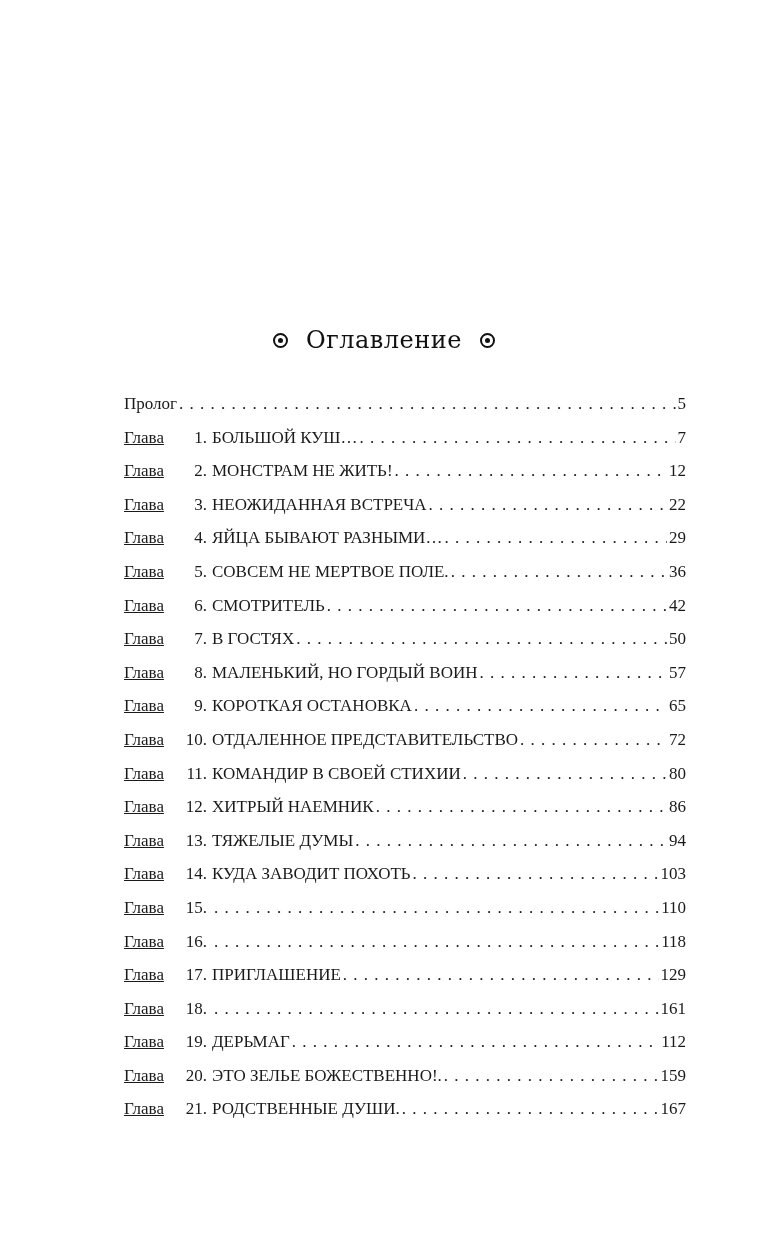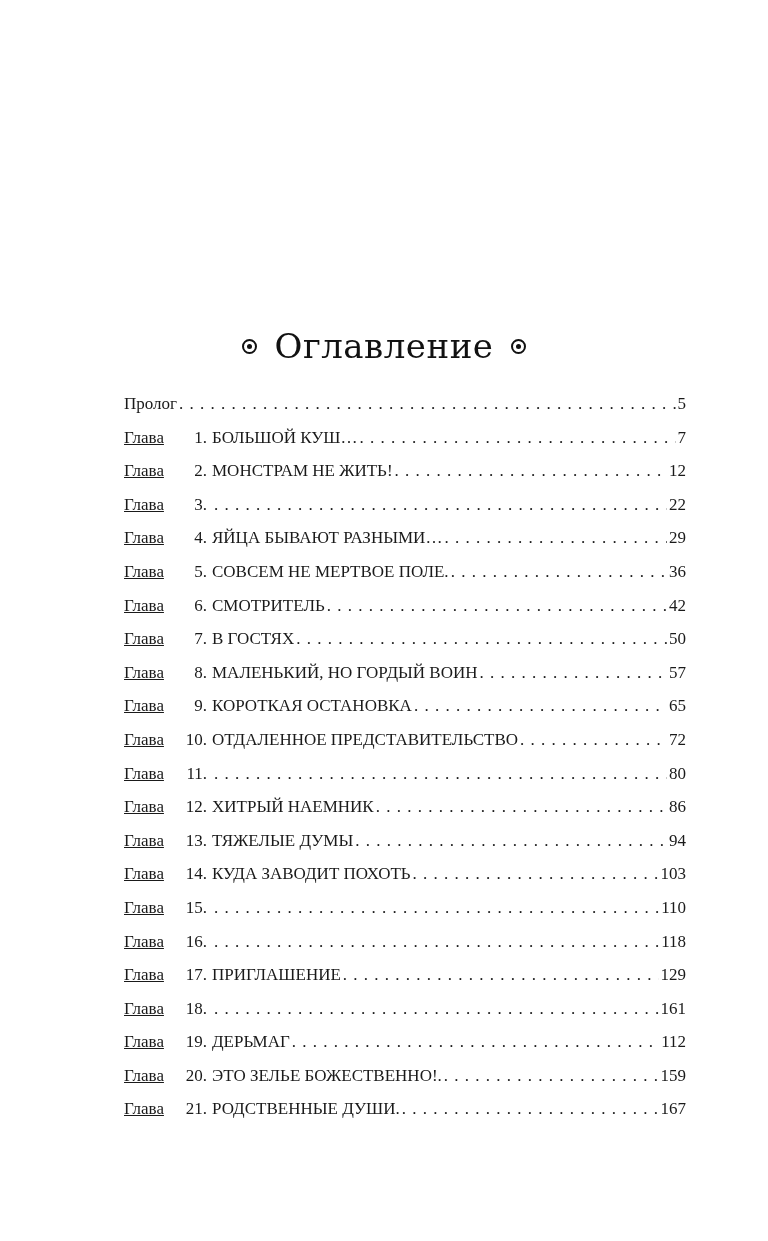--- a/index.html
+++ b/index.html
@@ -1,19 +1,19 @@
 <!DOCTYPE html>
 <html><head>
 <meta charset="utf-8">
 <style>
   html, body { margin: 0; padding: 0; background: #ffffff; }
   body { width: 768px; height: 1241px; position: relative; overflow: hidden; color: #1a1a1a; }
   .title {
     position: absolute; left: 0; width: 768px; top: 326px; text-align: center;
-    font-family: "DejaVu Serif", serif; font-size: 34px; letter-spacing: 0.5px; color: #111;
+    font-family: "DejaVu Serif", serif; font-size: 24px; letter-spacing: 0.5px; color: #111;
     display: flex; align-items: center; justify-content: center; gap: 18px;
   }
   .orn { display: inline-block; width: 11px; height: 11px; border: 2px solid #111; border-radius: 50%; position: relative; }
   .orn::after { content: ""; position: absolute; left: 3px; top: 3px; width: 5px; height: 5px; border-radius: 50%; background: #111; }
   .toc { position: absolute; left: 124px; width: 562px; top: 394px; margin: 0; padding: 0; list-style: none;
     font-family: "Liberation Serif", serif; font-size: 17px; }
   .row { display: flex; align-items: baseline; height: 33.6px; white-space: nowrap; }
   .lead { width: 56px; flex: none; text-decoration: underline; }
   .num { width: 27px; flex: none; text-align: right; margin-right: 5px; }
   .name { flex: none; }
@@ -46,20 +46,21 @@
     <li class="row">
       <span class="lead">Глава</span>
       <span class="num">2.</span>
       <span class="name">МОНСТРАМ НЕ ЖИТЬ!</span>
       <span class="dots"></span>
       <span class="page">12</span>
     </li>
     <li class="row">
       <span class="lead">Глава</span>
       <span class="num">3.</span>
+      <span class="name">НЕОЖИДАННАЯ ВСТРЕЧА</span>
       <span class="dots"></span>
       <span class="page">22</span>
     </li>
     <li class="row">
       <span class="lead">Глава</span>
       <span class="num">4.</span>
       <span class="name">ЯЙЦА БЫВАЮТ РАЗНЫМИ…</span>
       <span class="dots"></span>
       <span class="page">29</span>
     </li>
@@ -101,20 +102,21 @@
     <li class="row">
       <span class="lead">Глава</span>
       <span class="num">10.</span>
       <span class="name">ОТДАЛЕННОЕ ПРЕДСТАВИТЕЛЬСТВО</span>
       <span class="dots"></span>
       <span class="page">72</span>
     </li>
     <li class="row">
       <span class="lead">Глава</span>
       <span class="num">11.</span>
+      <span class="name">КОМАНДИР В СВОЕЙ СТИХИИ</span>
       <span class="dots"></span>
       <span class="page">80</span>
     </li>
     <li class="row">
       <span class="lead">Глава</span>
       <span class="num">12.</span>
       <span class="name">ХИТРЫЙ НАЕМНИК</span>
       <span class="dots"></span>
       <span class="page">86</span>
     </li>

